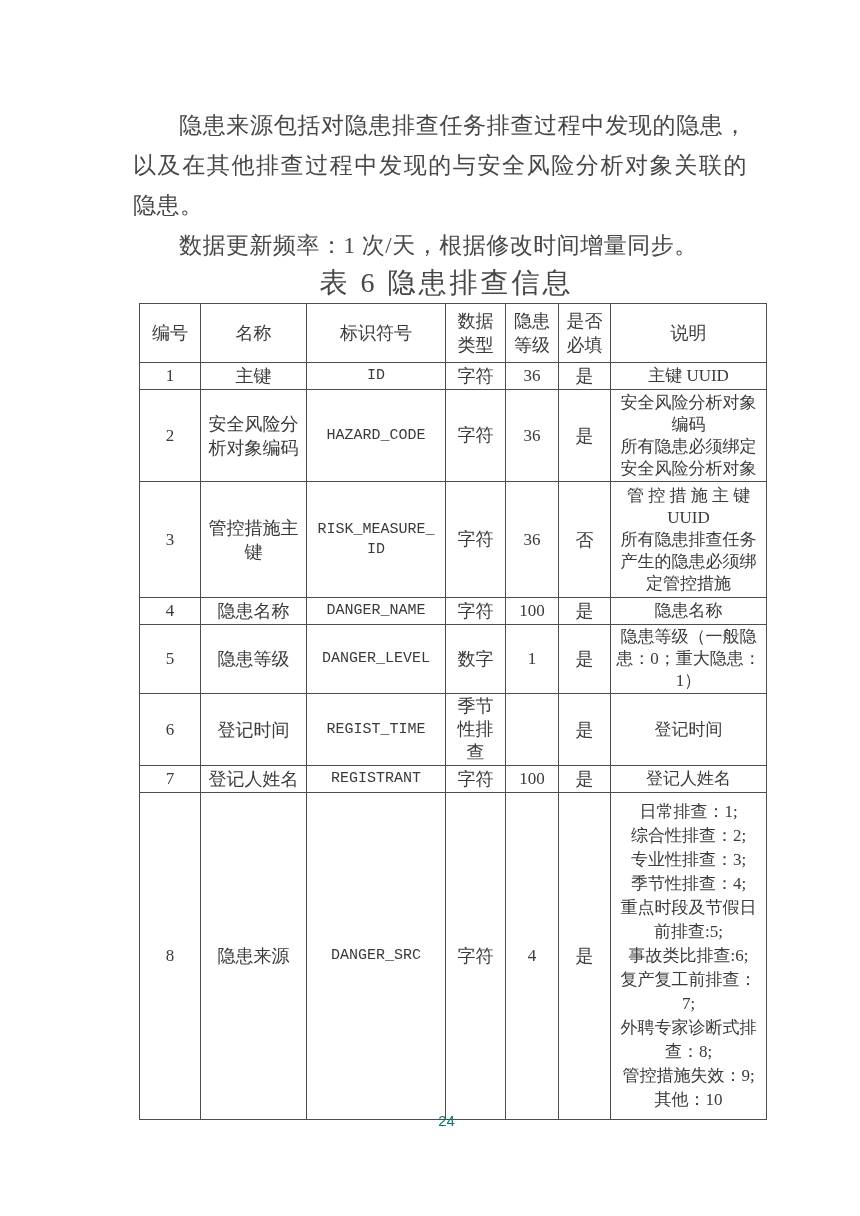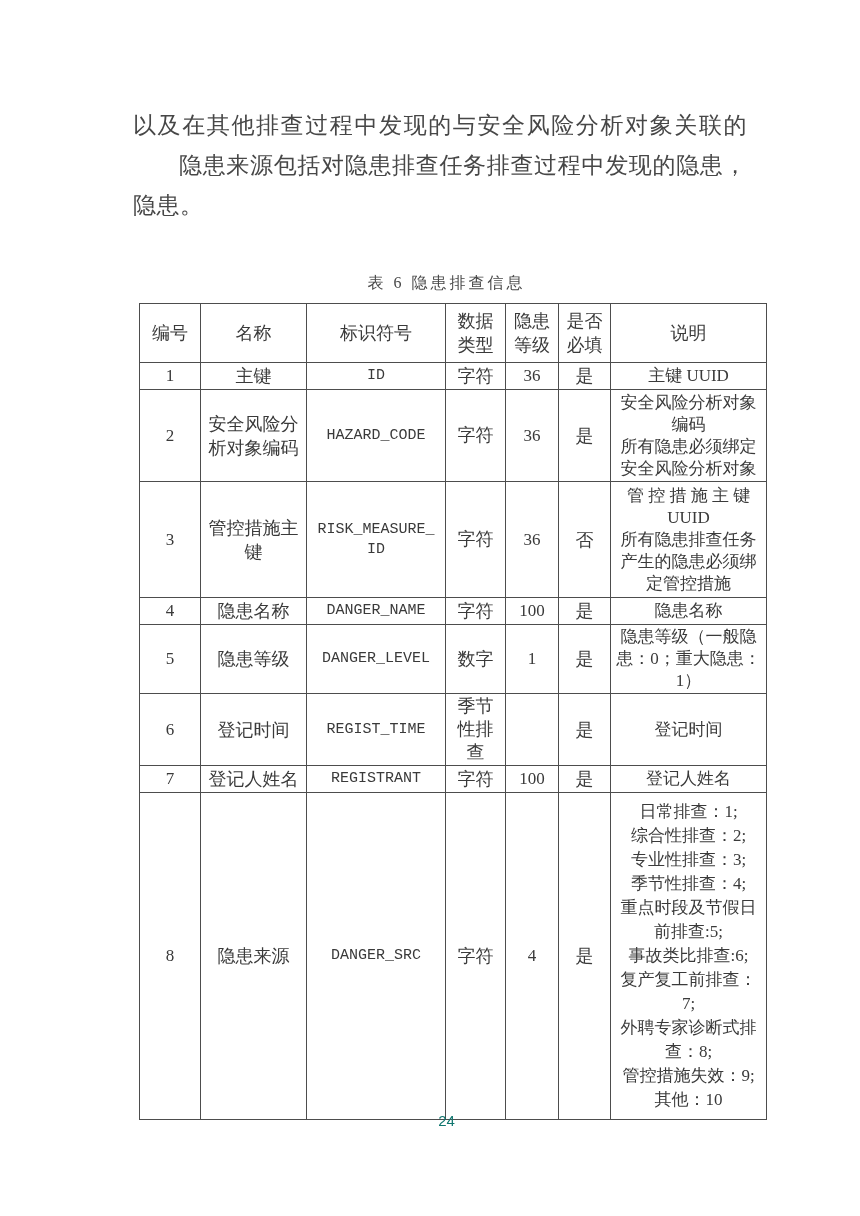--- a/index.html
+++ b/index.html
@@ -43,21 +43,21 @@
     white-space: nowrap;
   }
 
   
   .table-title {
     position: absolute;
     left: 133px;
     top: 264px;
     width: 627px;
     text-align: center;
-    font-size: 16px;
+    font-size: 28px;
     line-height: 38px;
     letter-spacing: 3px;
     color: #474747;
   }
 
   
   table.spec {
     position: absolute;
     left: 139px;
     top: 303px;
@@ -120,23 +120,24 @@
     text-align: center;
     font-family: "Liberation Sans", sans-serif;
     font-size: 15px;
     color: #0f766e;
   }
 </style>
 </head>
 <body>
 
 <div class="text-block">
+  <div class="p1-line first">隐患来源包括对隐患排查任务排查过程中发现的隐患，</div>
   <div class="p1-line">以及在其他排查过程中发现的与安全风险分析对象关联的</div>
-  <div class="p1-line first">隐患来源包括对隐患排查任务排查过程中发现的隐患，</div>
   <div class="p1-line last">隐患。</div>
+  <div class="p2-line">数据更新频率：1 次/天，根据修改时间增量同步。</div>
 </div>
 
 <div class="table-title">表 6 隐患排查信息</div>
 
 <table class="spec">
   <colgroup>
     <col style="width:61px">
     <col style="width:106px">
     <col style="width:139px">
     <col style="width:60px">

